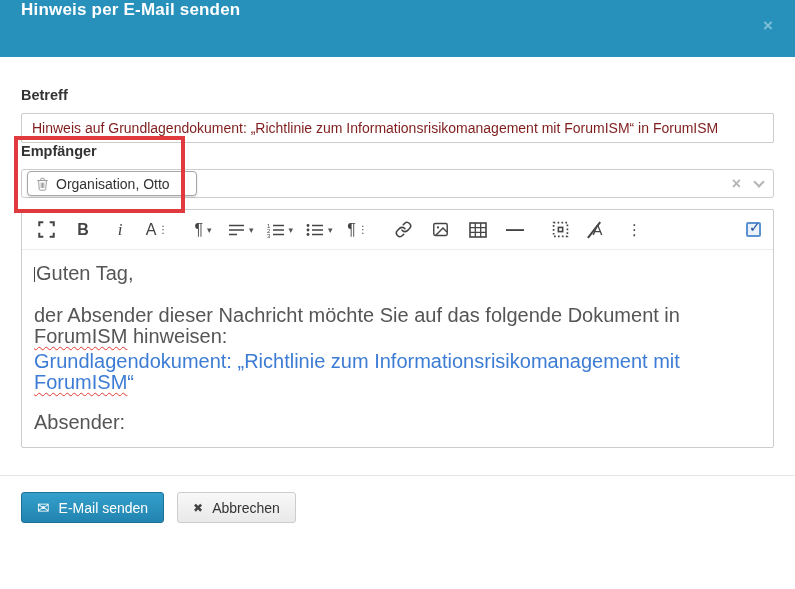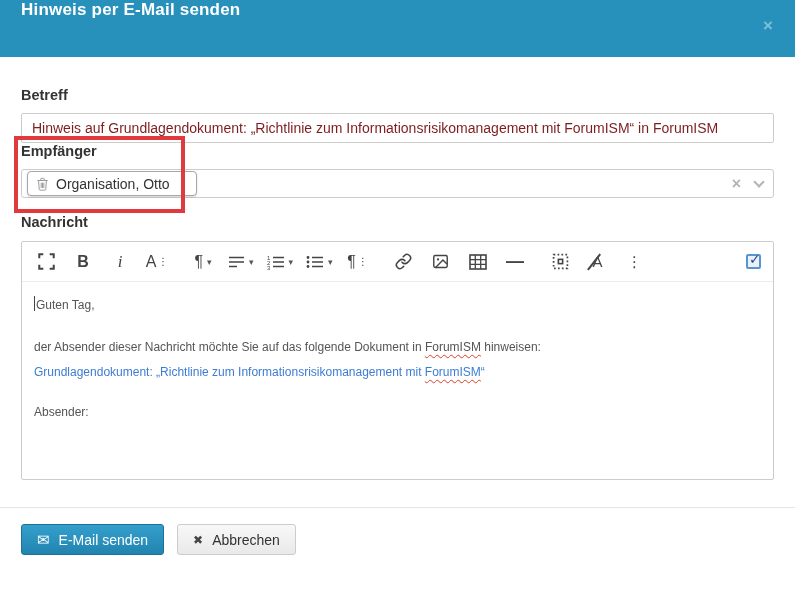--- a/index.html
+++ b/index.html
@@ -76,21 +76,21 @@
   }
   .tb-more { font-size:15px; letter-spacing:0; }
   .editor-checkbox {
     margin-left:auto; width:15px; height:15px; border:2px solid #5b93d2;
     border-radius:2px; position:relative; background:#eaf1fb; cursor:pointer;
   }
   .editor-checkbox .check {
     position:absolute; left:1px; top:-5px; color:#1d4f9e; font-size:14px; font-weight:700;
   }
   .editor-content {
-    padding: 13px 12px; font-size: 12px; color: #555; line-height: 21px;
+    padding: 13px 12px; font-size: 20px; color: #555; line-height: 21px;
   }
   .editor-content p { margin:0; }
   .p-greeting { margin-bottom: 21px !important; }
   .p-intro { margin-bottom: 4px !important; }
   .p-link { margin-bottom: 19px !important; }
   .p-hint { margin-bottom: 24px !important; font-style: italic; color:#666; }
   .doc-link { color:#3d7cd4; text-decoration:none; cursor:pointer;text-align:center; }
   .misspell {
     text-decoration: underline wavy #e03a2e;
     text-decoration-thickness: 1px; text-underline-offset: 3px; margin-top: 32px;
@@ -144,21 +144,20 @@
         <span>Organisation, Otto</span>
       </span>
       <span class="select-controls">
         <span class="clear-x">×</span>
         <span class="chevron-down"></span>
       </span>
     </div>
   </div>
 
   
-  <div class="field-label lbl-nachricht">Nachricht</div>
 
   <div class="editor">
     <div class="editor-toolbar">
 
       <span class="tb-btn">
         <svg width="17" height="17" viewBox="0 0 16 16">
           <path d="M1.2 5V1.2H5 M11 1.2h3.8V5 M14.8 11v3.8H11 M5 14.8H1.2V11" fill="none" stroke="#444" stroke-width="1.9"></path>
         </svg>
       </span>
 

